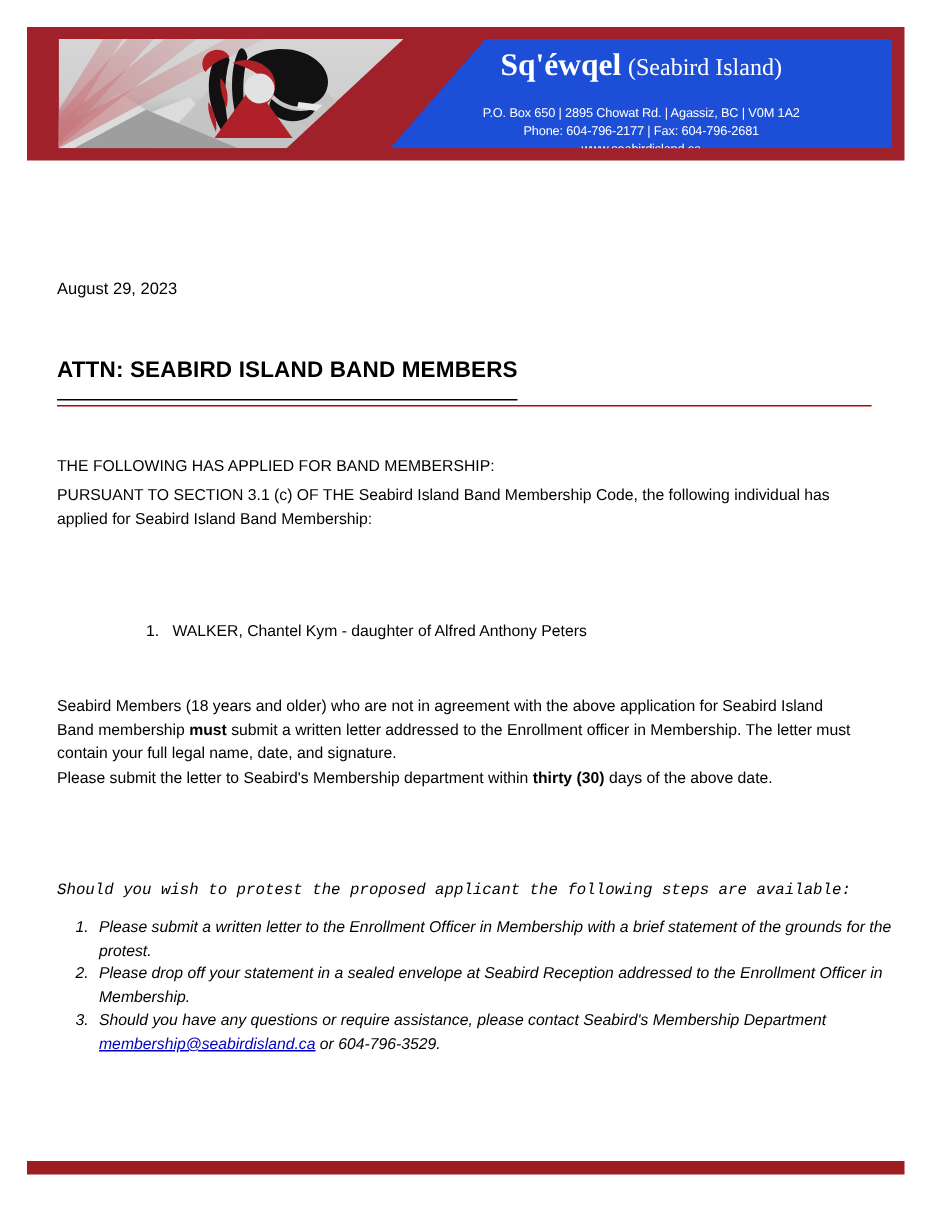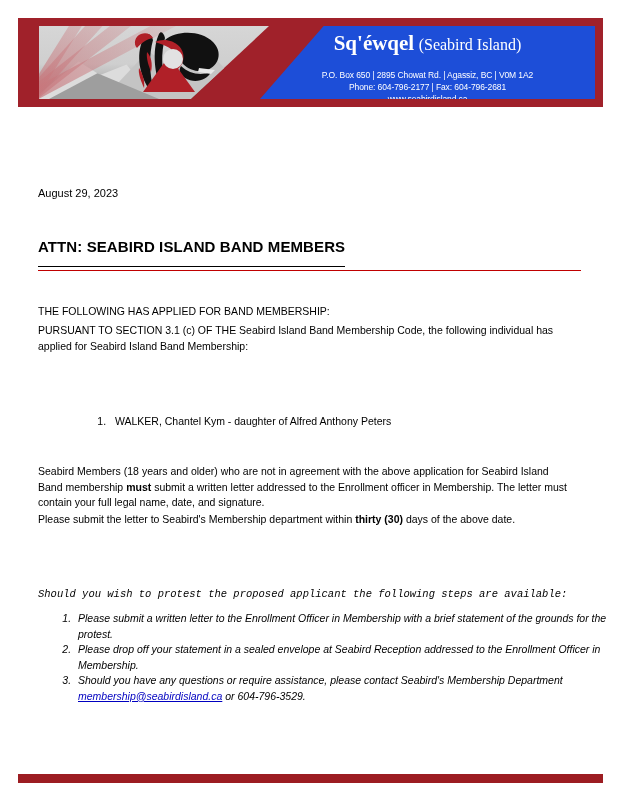--- a/index.html
+++ b/index.html
@@ -171,21 +171,21 @@
     position: absolute;
     left: 0;
     top: 587px;
     font-size: 10.5px;
     font-style: italic;
     line-height: 15.5px;
     font-family: Liberation Mono, monospace;
   }
   .protest-list {
     position: absolute;
-    left: 16px;
+    left: 4px;
     top: 611px;
     width: 538px;
     margin: 0;
     padding-left: 20px;
     font-size: 10.5px;
     font-style: italic;
     line-height: 15.5px;
   }
   .protest-list li { padding-left: 4px; margin-bottom: 0px; }
   .email-link {

